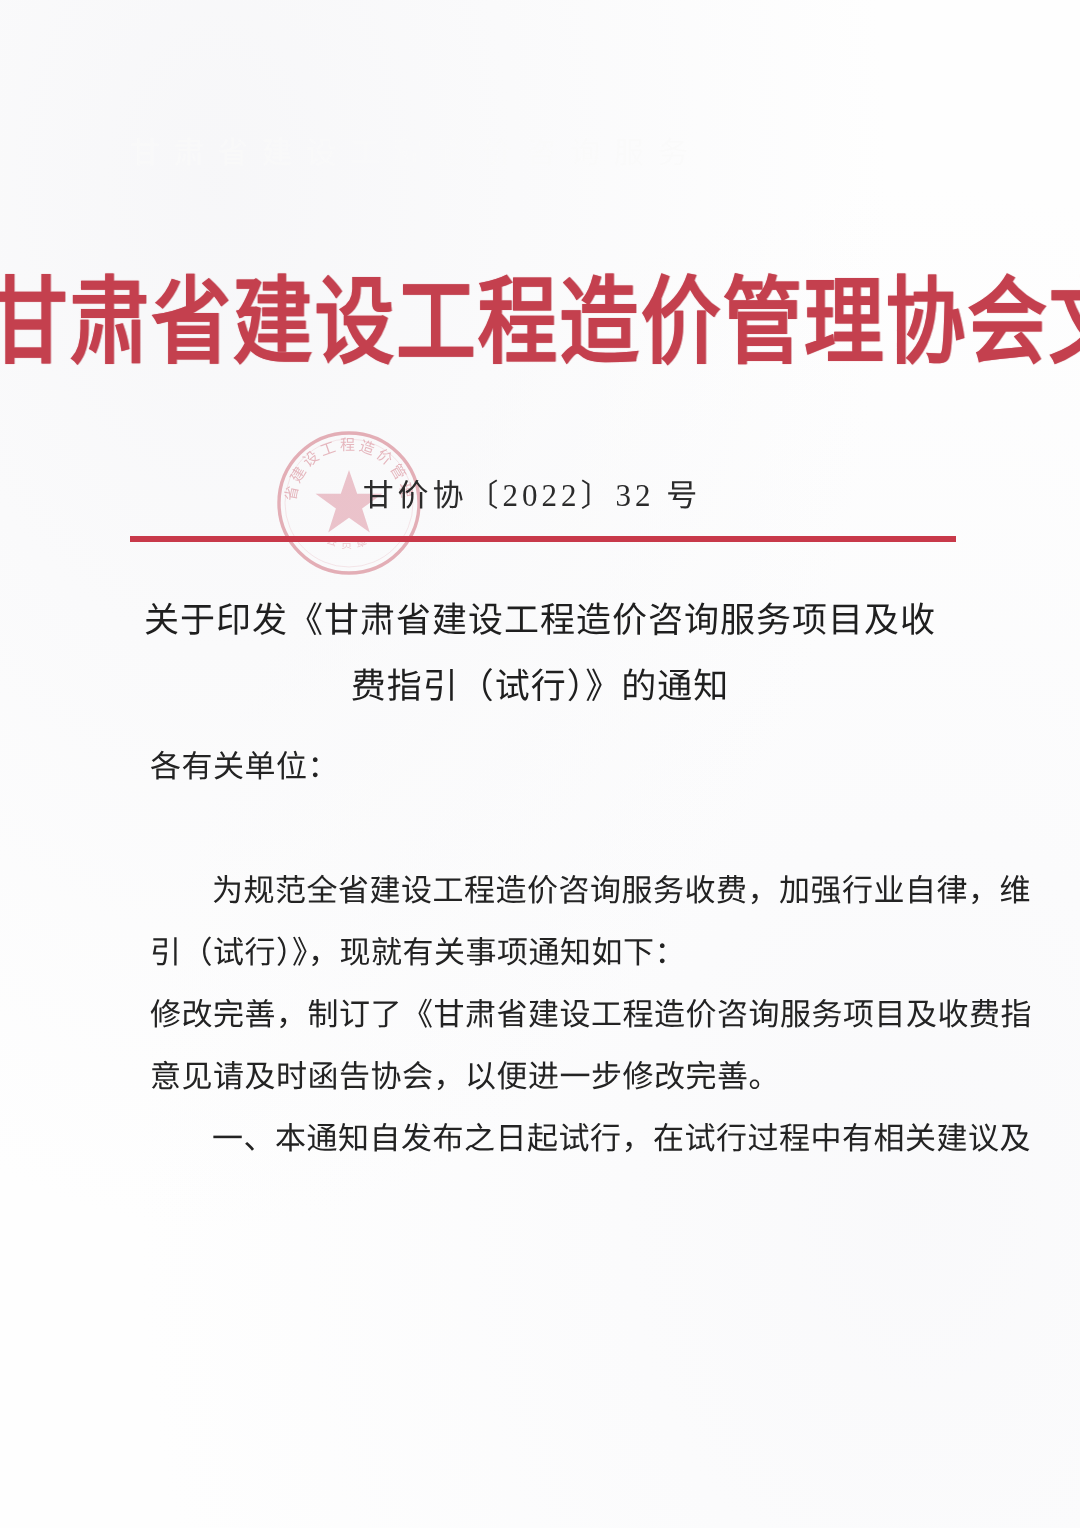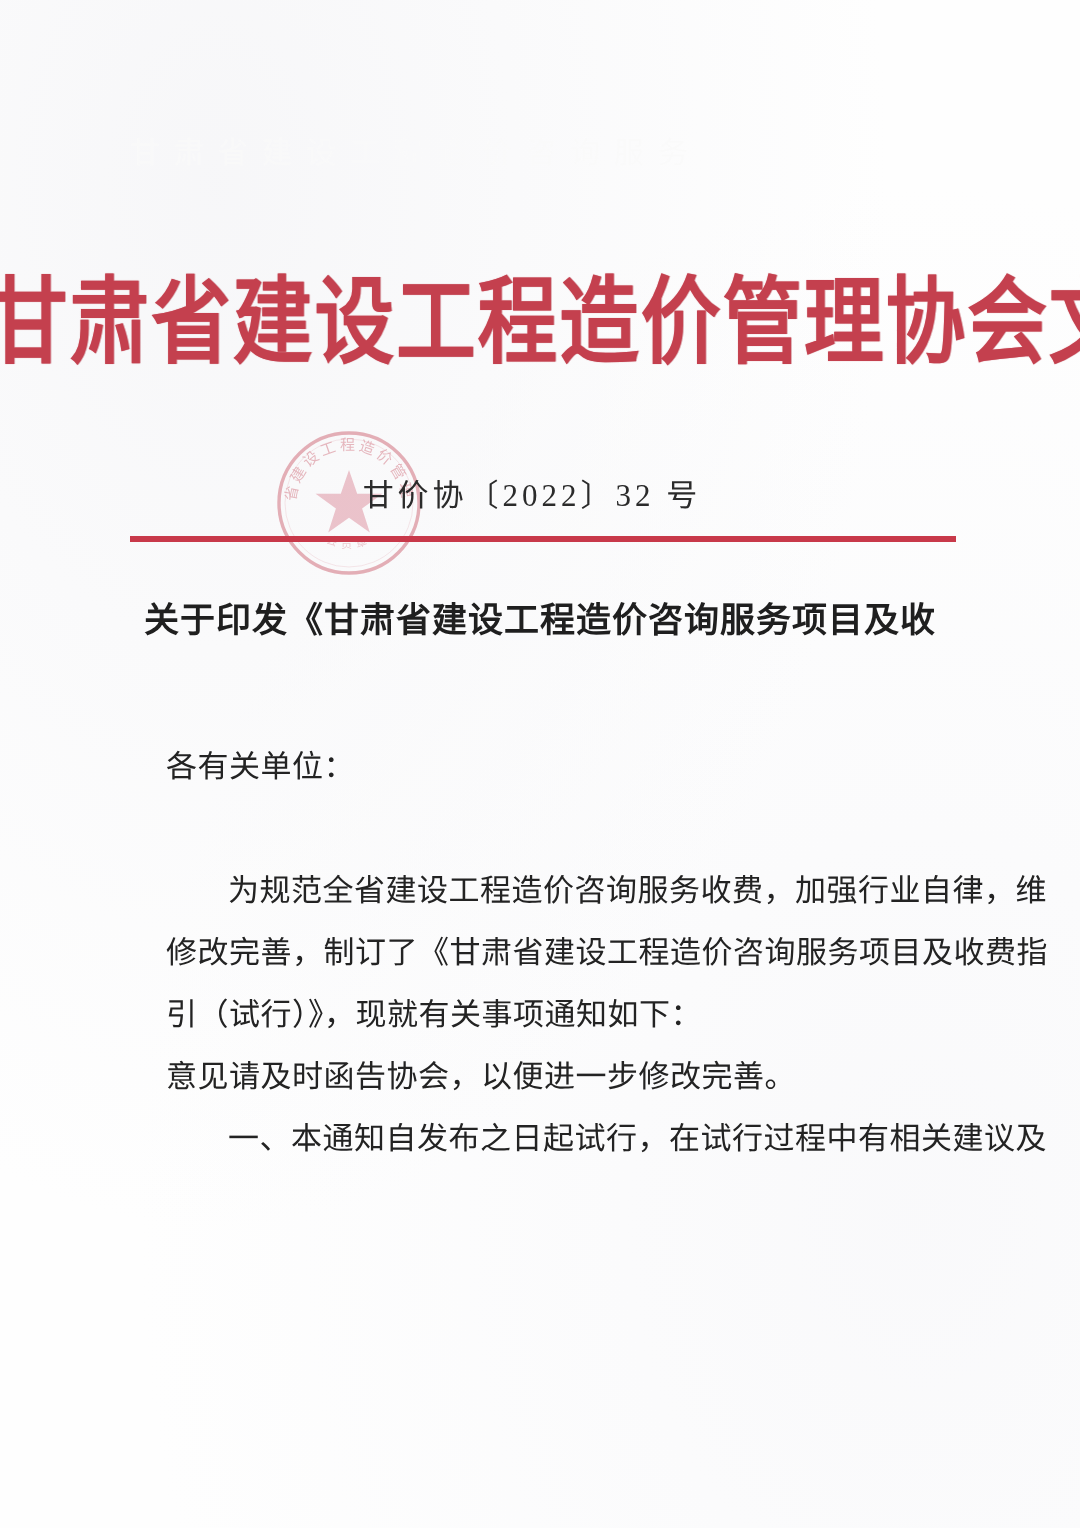--- a/index.html
+++ b/index.html
@@ -104,21 +104,21 @@
 
   
   .doc-title {
     position: absolute;
     left: 140px;
     top: 588px;
     width: 800px;
     text-align: center;
     color: #1f1f1f;
     font-size: 35px;
-    font-weight: 700;
+    font-weight: 400;
     line-height: 66px;
     letter-spacing: 1px;
     font-family: "Liberation Serif", "DejaVu Serif", serif;
   }
   .doc-title .tl {
     display: block;
     white-space: nowrap;
   }
 
   
@@ -129,21 +129,20 @@
     width: 788px;
     color: #232323;
     font-size: 31px;
     line-height: 62px;
     letter-spacing: 0.5px;
     font-family: "Liberation Serif", "DejaVu Serif", serif;
   }
   .body-block .line {
     display: block;
     white-space: nowrap;
-    margin-left: 16px;
   }
   .body-block .spacer { display: block; height: 62px; }
   .body-block .indent-2 { padding-left: 62px; }
 </style>
 </head>
 <body>
 
 <div class="page">
 
   <div class="ghost-band">甘肃省建设工程造价咨询服务</div>
@@ -169,31 +168,32 @@
       <polygon points="73,40 81.2,63.8 106.4,63.8 86.1,78.6 93.8,102.5 73,87.8 52.2,102.5 59.9,78.6 39.6,63.8 64.8,63.8" fill="#dd8d9c" opacity="0.82"></polygon>
     </svg>
   </div>
 
   <div class="doc-number">甘价协〔2022〕32 号</div>
 
   <div class="red-rule"></div>
 
   <div class="doc-title">
     <span class="tl">关于印发《甘肃省建设工程造价咨询服务项目及收</span>
+    <span class="tl">费指引（试行）》的通知</span>
   </div>
 
   <div class="body-block">
 
     <span class="line">各有关单位：</span>
 
     <span class="spacer"></span>
 
     <span class="line indent-2">为规范全省建设工程造价咨询服务收费，加强行业自律，维</span>
+    <span class="line">引（试行）》，现就有关事项通知如下：</span>
     <span class="line">修改完善，制订了《甘肃省建设工程造价咨询服务项目及收费指</span>
-    <span class="line">引（试行）》，现就有关事项通知如下：</span>
 
     <span class="line">意见请及时函告协会，以便进一步修改完善。</span>
     <span class="line indent-2">一、本通知自发布之日起试行，在试行过程中有相关建议及</span>
 
 
   </div>
 
 </div>
 
 </body></html>

